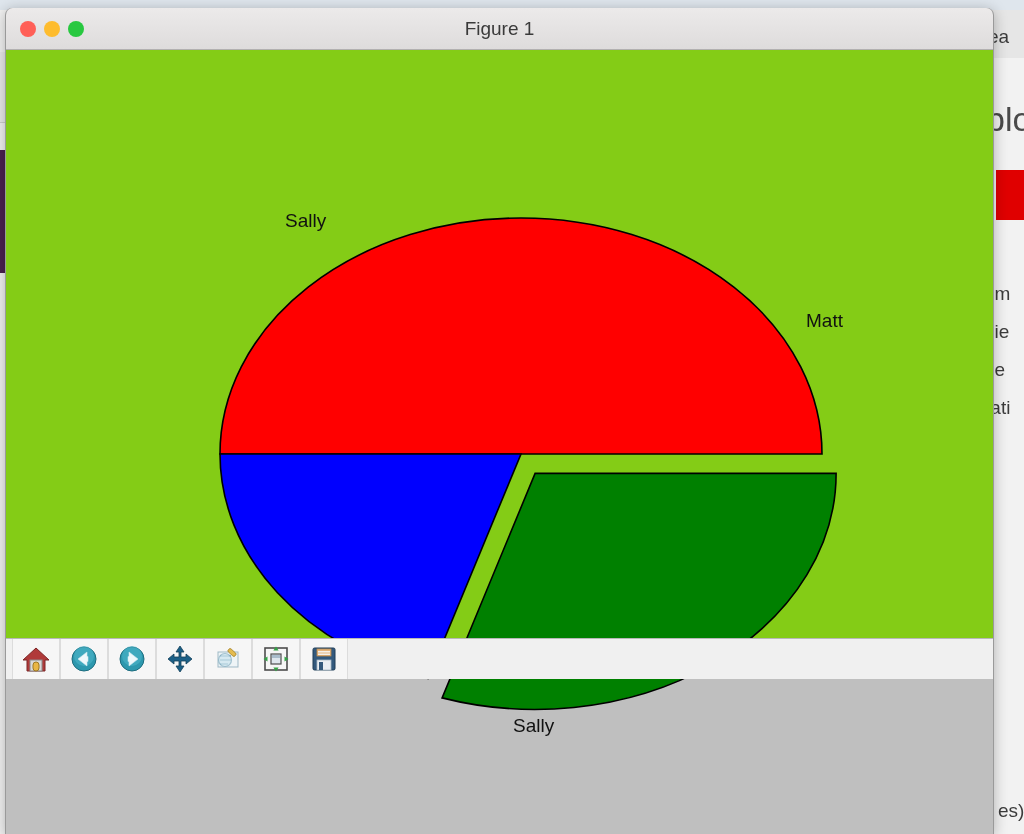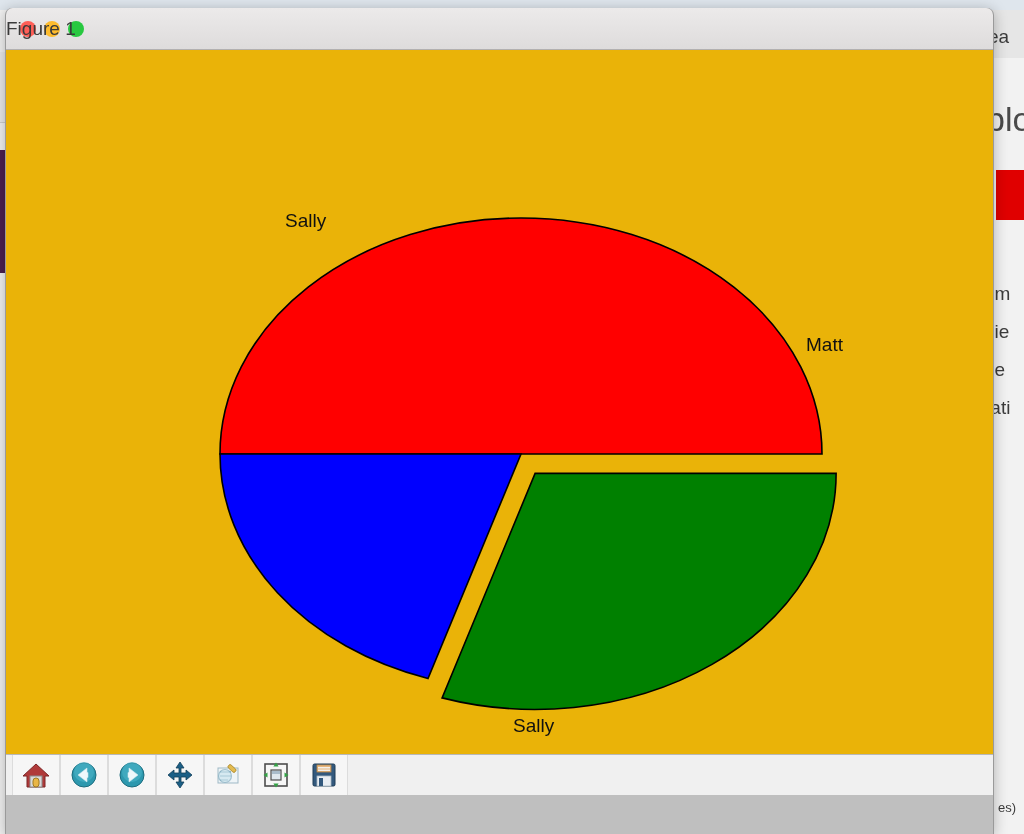--- a/index.html
+++ b/index.html
@@ -73,21 +73,21 @@
     width: 60px;
     font-size: 19px;
     line-height: 38px;
     color: #3c3c3c;
     white-space: nowrap;
   }
   .bg-para div { height: 38px; }
   .bg-footer-text {
     position: absolute;
     left: 998px; top: 800px;
-    font-size: 13px;
+    font-size: 19px;
     color: #3c3c3c;
     white-space: nowrap;
   }
   .bg-purple {
     position: absolute;
     left: 0px; top: 150px;
     width: 9px; height: 123px;
     background: #4b2050;
   }
   .bg-purple-dots {
@@ -144,32 +144,32 @@
     border-radius: 50%;
     display: block;
   }
   .light.close  { background: #ff5f57; }
   .light.min    { background: #febc2e; }
   .light.max    { background: #28c840; }
 
   .win-title {
     position: absolute;
     left: 0; right: 0; top: 10px;
-    text-align: left;
+    text-align: center;
     font-size: 19px;
     color: #3a3a3a;
     font-family: "Liberation Sans", sans-serif;
   }
 
   
   .canvas-area {
     position: relative;
     width: 987px;
-    height: 704px;
-    background: #eab308;
+    height: 588px;
+    background: #84cc16;
   }
   .fig-svg {
     position: absolute;
     left: 0; top: 0;
   }
   .pie-label {
     position: absolute;
     font-size: 19px;
     color: #111111;
     white-space: nowrap;
@@ -248,21 +248,21 @@
       <svg class="fig-svg" width="987" height="744" viewBox="0 0 987 744">
 
         <path d="M 515.00 404.00 L 816.00 404.00 A 301 236 0 0 0 214.00 404.00 Z" fill="#ff0000" stroke="#000000" stroke-width="1.6"></path>
 
         <path d="M 515.00 404.00 L 214.00 404.00 A 301 236 0 0 0 421.99 628.45 Z" fill="#0000ff" stroke="#000000" stroke-width="1.6"></path>
 
         <path d="M 529.11 423.42 L 436.09 647.87 A 301 236 0 0 0 830.11 423.42 Z" fill="#008000" stroke="#000000" stroke-width="1.6"></path>
       </svg>
 
       <div class="pie-label" style="left:279px; top:160px;">Sally</div>
-      <div class="pie-label" style="left:800px; top:284px;text-align:center;">Matt</div>
+      <div class="pie-label" style="left:800px; top:260px;text-align:center;">Matt</div>
       <div class="pie-label" style="left:507px; top:665px;">Sally</div>
     </div>
 
     <div class="mpl-toolbar">
 
       <div class="tb-btn">
         <svg width="30" height="30" viewBox="0 0 30 30">
           <polygon points="15,4 28,16 24,16 24,27 6,27 6,16 2,16" fill="#b03a3a" stroke="#7d2626" stroke-width="1"></polygon>
           <rect x="9" y="16" width="12" height="11" fill="#d9d9d9" stroke="#8a8a8a" stroke-width="1"></rect>
           <rect x="12" y="18" width="6" height="9" rx="3" fill="#e9b646" stroke="#a07a22" stroke-width="1"></rect>

